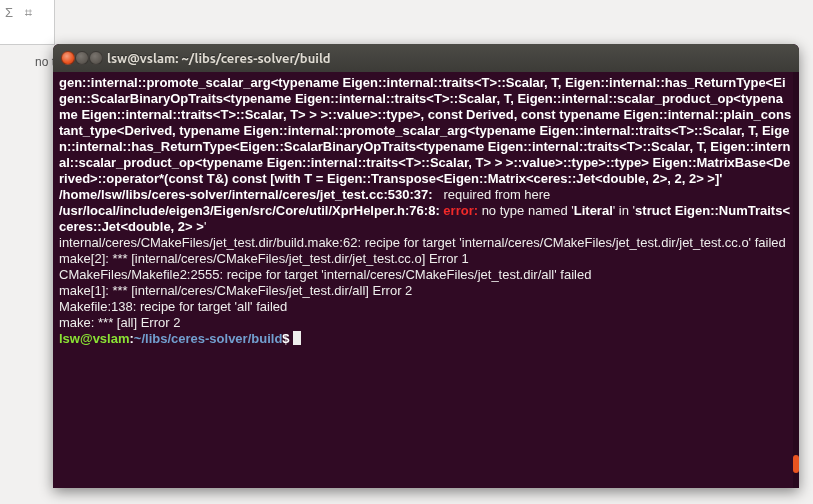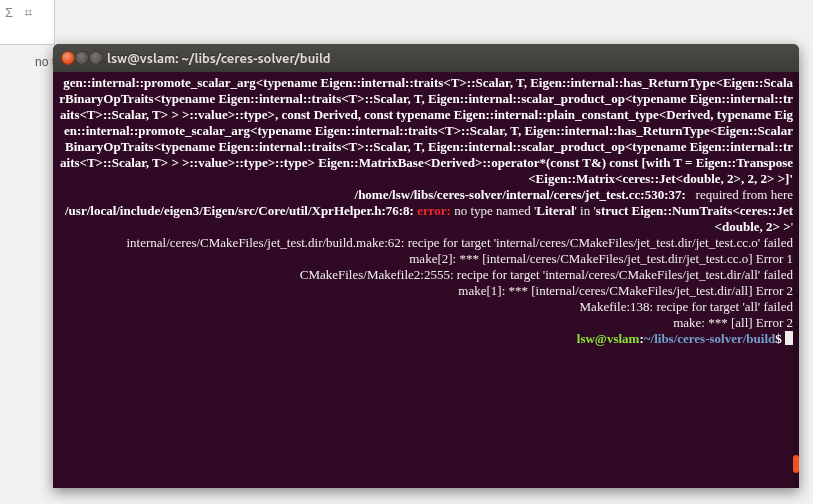--- a/index.html
+++ b/index.html
@@ -61,30 +61,29 @@
   .win-btn.max { background: radial-gradient(circle at 40% 35%, #7a756f, #5f5a54 60%, #4a4641); }
   .title-text {
     color: #dfdbd2;
     font-size: 13px;
     font-weight: bold;
     margin-left: 4px;
     text-shadow: 0 -1px 0 rgba(0,0,0,.4);
   }
   .terminal-body {
     padding: 3px 6px 6px 6px;
-    font-family: Liberation Serif, serif;
+    font-family: Liberation Sans, sans-serif;
     font-size: 13px;
     line-height: 16.0px;
     color: #eeeeec;
     white-space: pre-wrap;
     word-break: break-all;
     height: calc(100% - 28px);
     overflow: hidden;
     position: relative;
-    text-align: right;
   }
   .scrollbar-strip {
     position:absolute;
     right:0; top:0;
     width:6px; height:100%;
     background: rgba(0,0,0,0.15);
   }
   .scrollbar-thumb {
     position:absolute;
     right:0;

